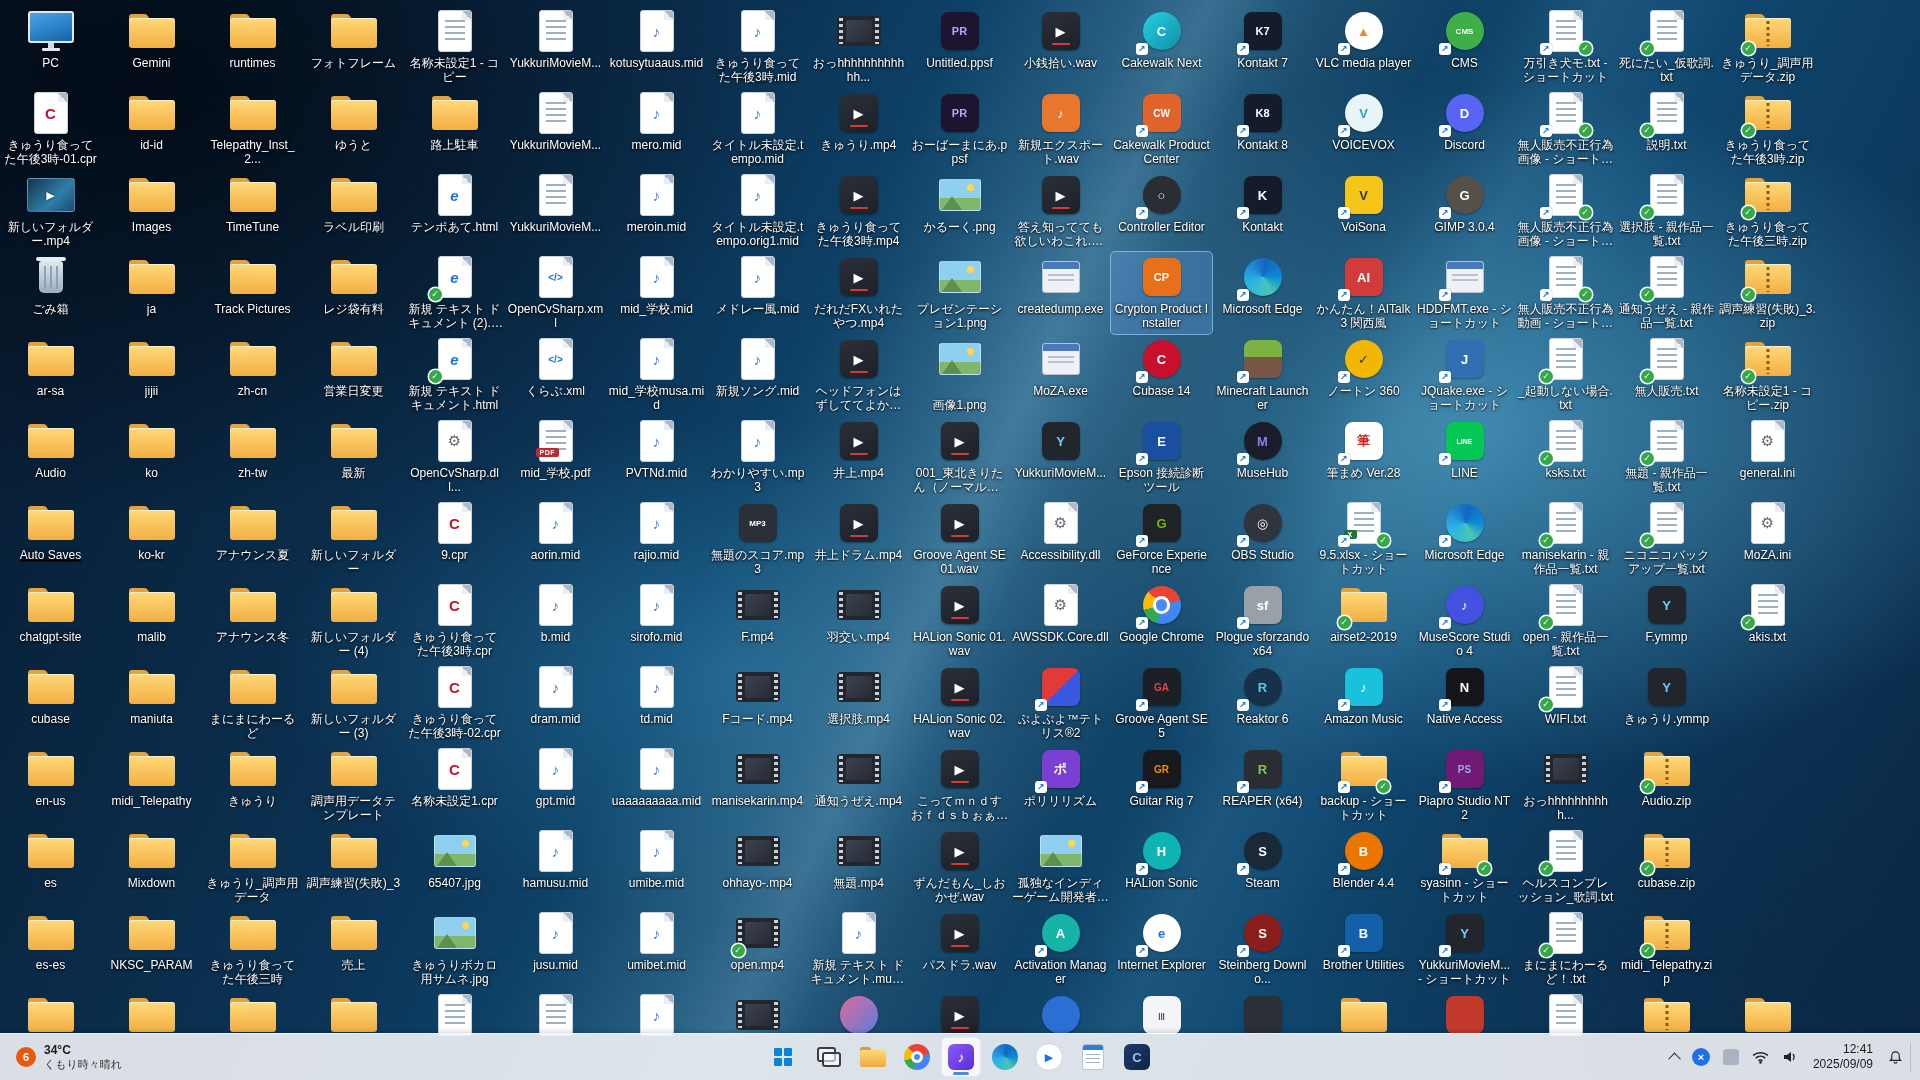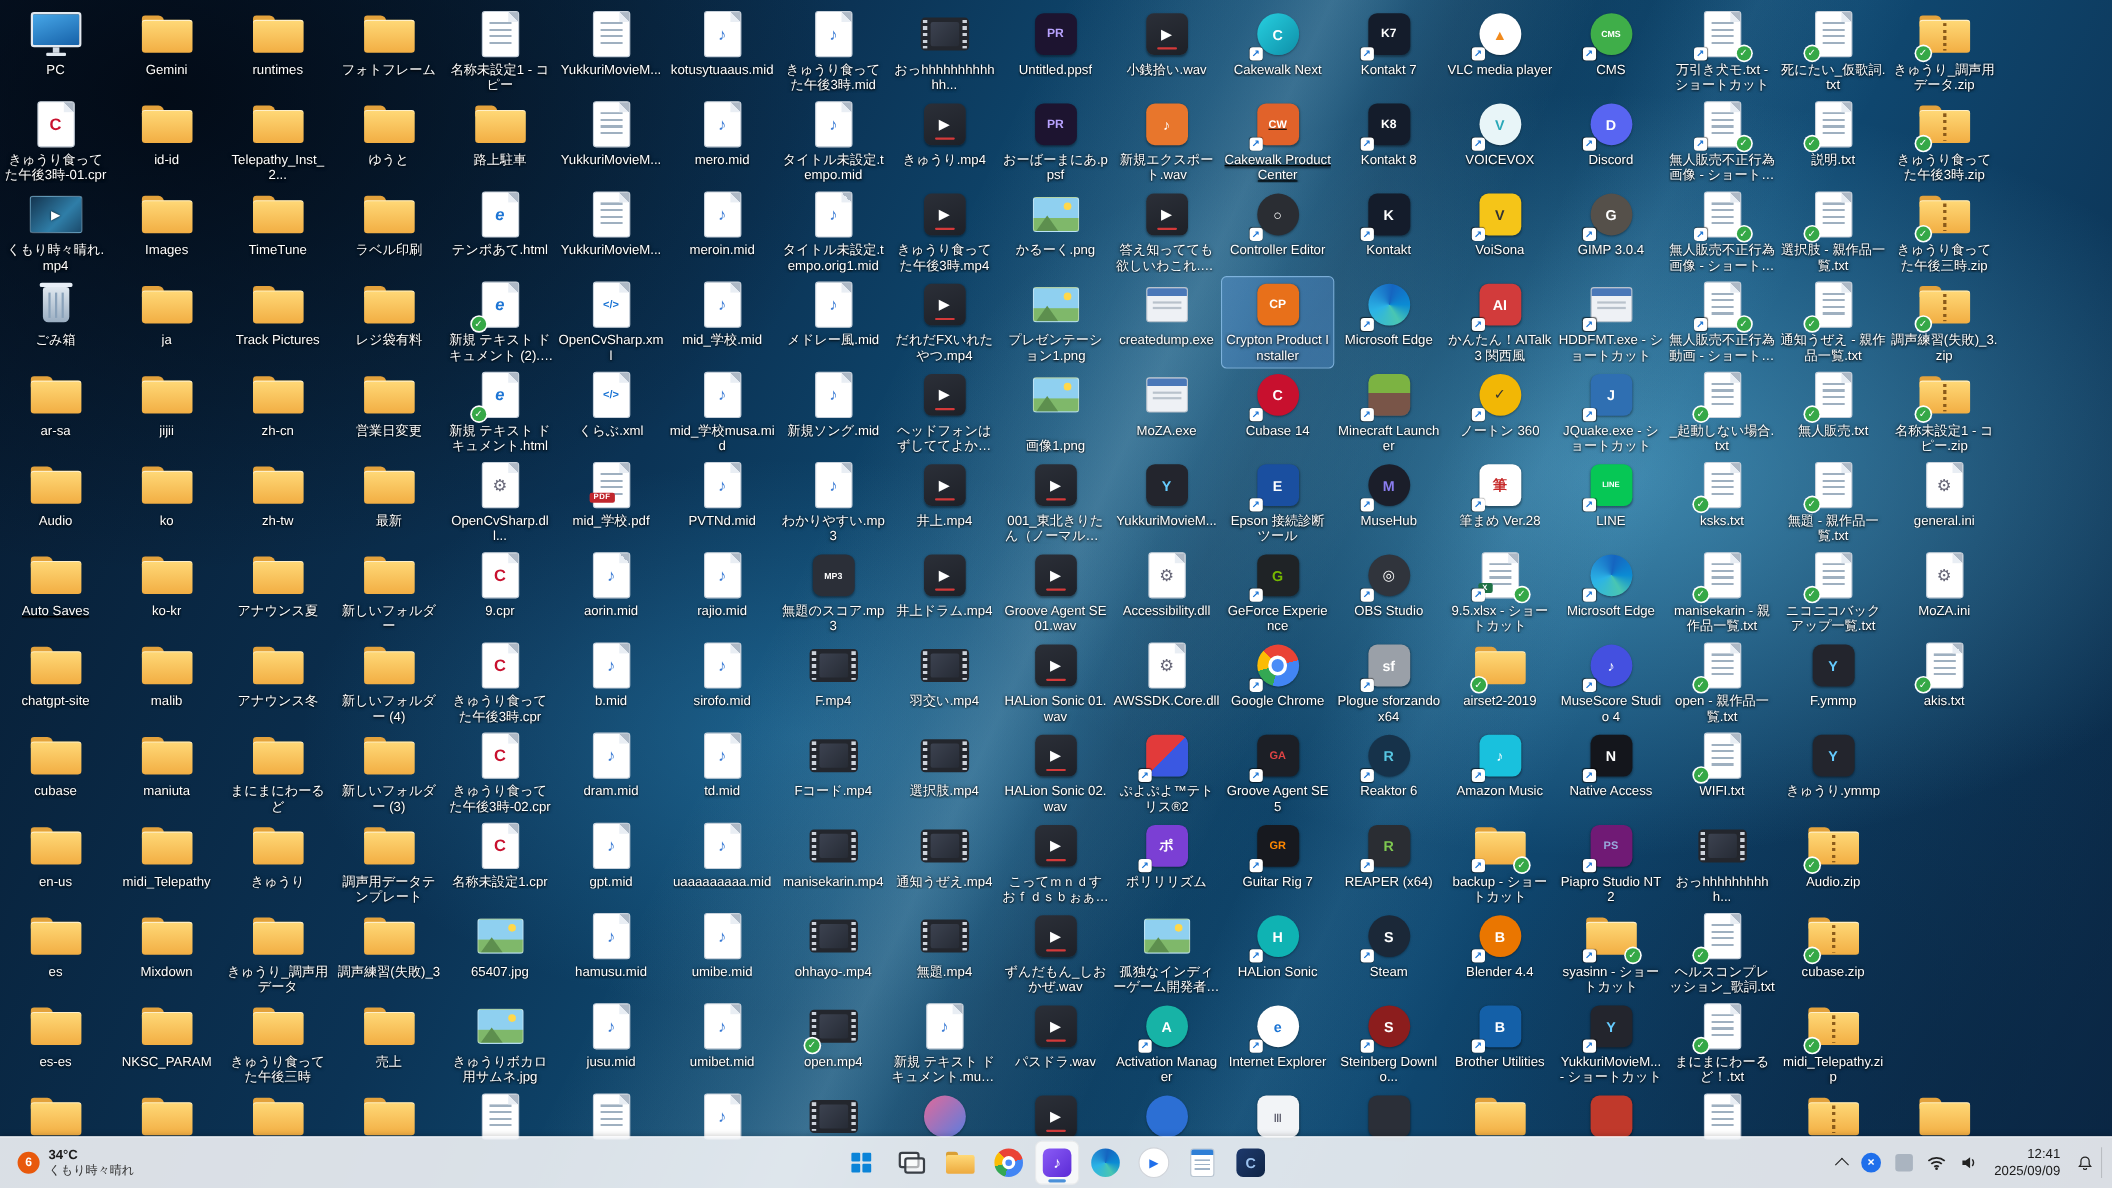--- a/index.html
+++ b/index.html
@@ -365,21 +365,21 @@
         <span class="app" style="background:#1d1430;color:#b9a3ff;font-size:11px">PR</span>
       </div>
       <div class="lab">おーばーまにあ.ppsf</div>
     </div>
     <div class="cell" style="grid-area: 2 / 11;">
       <div class="vis">
         <span class="app" style="background:#e8762c;color:#fff;font-size:13px">♪</span>
       </div>
       <div class="lab">新規エクスポート.wav</div>
     </div>
-    <div class="cell" style="grid-area: 2 / 12; text-decoration: underline;">
+    <div class="cell" style="grid-area: 2 / 12;">
       <div class="vis">
         <span class="app" style="background:#e1622a;color:#fff;font-size:10px">CW</span>
         <span class="badge b-arrow">↗</span>
       </div>
       <div class="lab">Cakewalk Product Center</div>
     </div>
     <div class="cell" style="grid-area: 2 / 13;">
       <div class="vis">
         <span class="app" style="background:#141c2b;color:#fff;font-size:11px">K8</span>
         <span class="badge b-arrow">↗</span>
@@ -425,21 +425,21 @@
           <i class="zipline"></i>
         </span>
         <span class="badge b-check">✓</span>
       </div>
       <div class="lab">きゅうり食ってた午後3時.zip</div>
     </div>
     <div class="cell" style="grid-area: 3 / 1;">
       <div class="vis">
         <span class="thumb">▶</span>
       </div>
-      <div class="lab">くもり時々晴れ.mp4</div>
+      <div class="lab">新しいフォルダー.mp4</div>
     </div>
     <div class="cell" style="grid-area: 3 / 2;">
       <div class="vis">
         <span class="fold"></span>
       </div>
       <div class="lab">Images</div>
     </div>
     <div class="cell" style="grid-area: 3 / 3;">
       <div class="vis">
         <span class="fold"></span>

